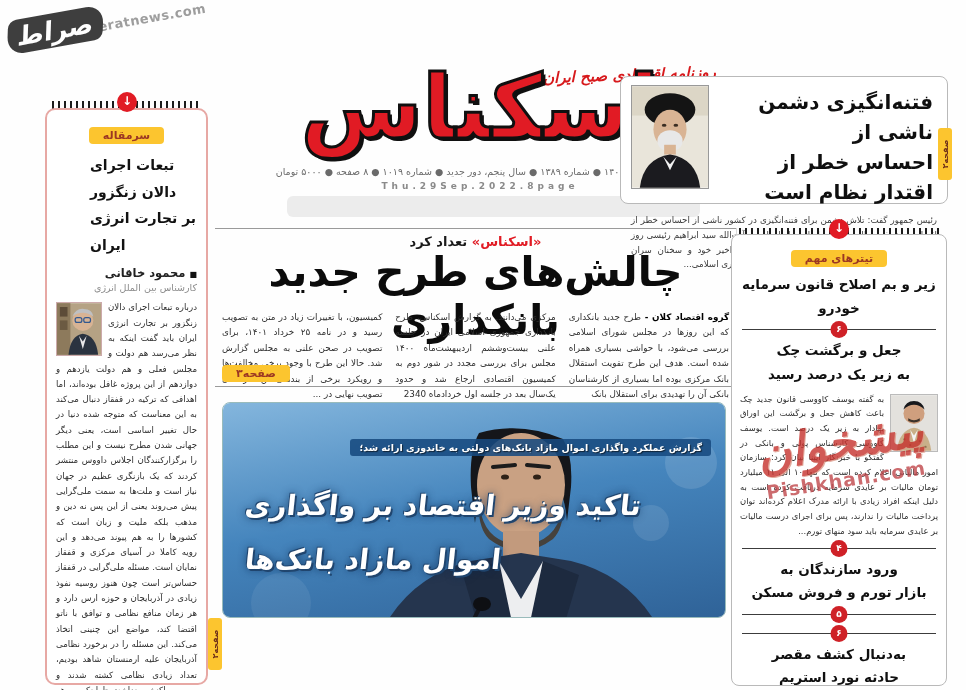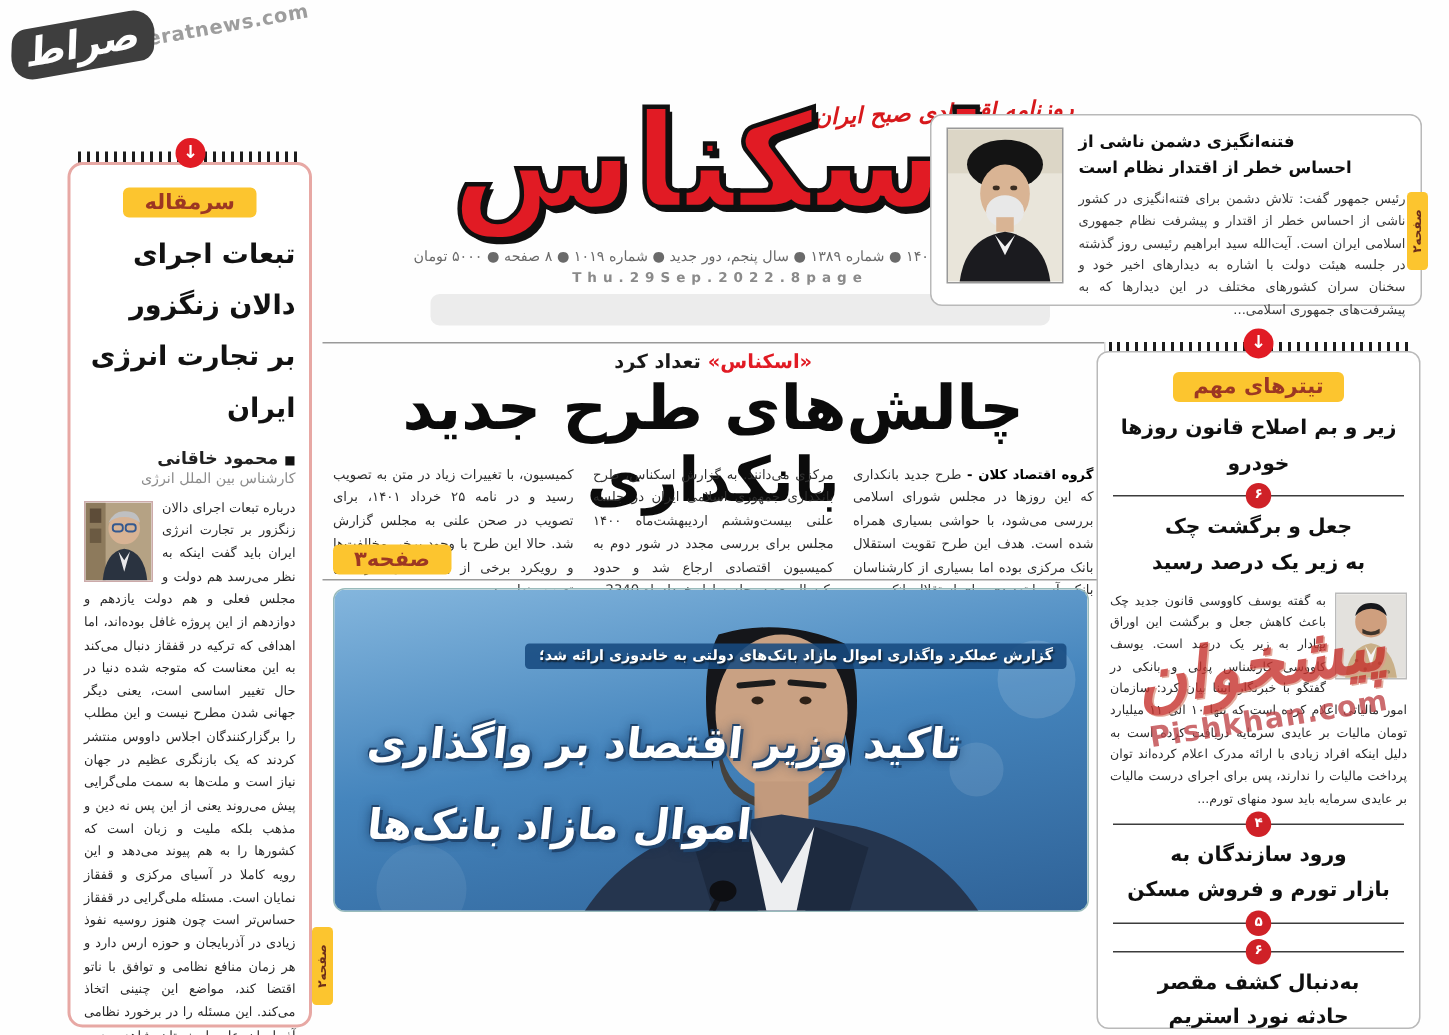--- a/index.html
+++ b/index.html
@@ -24,64 +24,64 @@
   .hline { background:#9a9a9a; height:1px; }
 
   
   #editorial { left:45px; top:108px; width:163px; height:577px; background:#fff;
                border:2px solid #e7a8a4; border-radius:10px; padding:14px 9px 8px; z-index:5; }
   .fringe { position:absolute; height:9px; background:repeating-linear-gradient(90deg,#1c1c1c 0 2px,transparent 2px 6px); }
   #editorial-fringe { left:52px; top:101px; width:148px; }
   .arrow-circle { position:absolute; width:20px; height:20px; background:#e11b24; border-radius:50%;
                   color:#fff; font-size:12px; font-weight:bold; text-align:center; line-height:19px; z-index:7; }
   .tag-yellow { display:inline-block; background:#fcc52f; color:#9c3723; font-weight:bold;
-                font-size:14px; padding:2px 14px; border-radius:4px; }
+                font-size:11px; padding:2px 14px; border-radius:4px; }
   #editorial .tag-wrap { text-align:center; margin-bottom:8px; }
-  #editorial h2 { font-size:18px; line-height:1.9; text-align:right; color:#121212; margin-bottom:8px; }
+  #editorial h2 { font-size:14px; line-height:1.9; text-align:left; color:#121212; margin-bottom:8px;margin-left:34px; }
   #editorial .author { font-size:11.5px; font-weight:bold; color:#222; }
   #editorial .author .sq { color:#111; font-size:8px; }
   #editorial .role { font-size:9.5px; color:#8c8c8c; margin:2px 0 7px;text-align:right; }
   #editorial .body { font-size:8.6px; line-height:1.78; color:#2b2b2b; }
   #editorial .body .inline-photo { float:left; margin:2px 6px 4px 0; border:1px solid #caa; }
 
   
   #tagline { right:250px; top:66px; color:#d7191c; font-size:15px; font-style:italic; font-weight:bold; transform:rotate(-2deg); }
   #logo { left:230px; top:60px; width:500px; text-align:center; color:#e11b24; font-weight:900; font-size:88px;
           line-height:1.1; -webkit-text-stroke:3px #101010; text-shadow:3px 3px 0 #101010; letter-spacing:-2px; }
   #dateline { left:240px; top:166px; width:480px; text-align:center; font-size:9.5px; color:#6a6a6a; }
   #dateline-en { left:240px; top:181px; width:480px; text-align:center; font-size:9px; color:#8a8a8a;
                  letter-spacing:4px; direction:ltr; font-weight:bold; }
   #ad-strip { left:287px; top:196px; width:413px; height:21px; background:#ececec; border-radius:6px; }
 
   
   #raisi-card { left:620px; top:76px; width:328px; height:128px; border:1.5px solid #b9b9b9; border-radius:8px;
                 background:#fff; padding:8px 10px 6px; }
   #raisi-photo { float:left; margin:0 10px 0 0; border:1px solid #999; }
-  #raisi-card h1 { font-size:11px; line-height:1.5; color:#0f0f0f; text-align:left; margin:2px 4px 6px 0; }
+  #raisi-card h1 { font-size:20px; line-height:1.5; color:#0f0f0f; text-align:right; margin:2px 4px 6px 0; }
   #raisi-card .body { font-size:8.7px; line-height:1.7; color:#3a3a3a; clear:none; }
   .vtag { position:absolute; width:14px; height:52px; background:#fcc52f; border-radius:3px; z-index:8; }
   .vtag span { position:absolute; left:50%; top:50%; transform:translate(-50%,-50%) rotate(-90deg);
                font-size:8px; font-weight:bold; color:#6b2d1a; white-space:nowrap; }
   #raisi-vtag { left:938px; top:128px; }
   #photo-vtag { left:208px; top:618px; }
 
   
   #main-top-line { left:215px; top:228px; width:521px; }
   #main-bottom-line { left:215px; top:386px; width:521px; }
   #main-v-line { left:736px; top:228px; height:158px; position:absolute; }
   #kicker { left:215px; top:234px; width:521px; text-align:center; font-size:13px; font-weight:bold; color:#1a1a1a; }
   #kicker .brand { color:#e11b24; }
   #headline { left:215px; top:248px; width:521px; text-align:center; font-size:41px; font-weight:900; color:#0b0b0b; letter-spacing:-1px; }
   #main-cols { left:222px; top:310px; width:507px; display:flex; gap:13px; }
   #main-cols .col { flex:1; font-size:8.8px; line-height:1.75; color:#2e2e2e; }
   #main-cols .lead { font-weight:bold; color:#000; }
   #main-page-tag { left:222px; top:362px; }
 
   
-  #main-photo { left:222px; top:392px; width:504px; height:216px; border-radius:8px; overflow:hidden; border:1px solid #9bb;text-align:center; }
+  #main-photo { left:222px; top:402px; width:504px; height:216px; border-radius:8px; overflow:hidden; border:1px solid #9bb;text-align:center; }
   #photo-caption { position:absolute; right:14px; top:36px; background:rgba(23,74,128,.88); color:#fff;
                    font-size:9.5px; font-weight:bold; padding:3px 9px; border-radius:3px; text-shadow:1px 1px 1px #123; }
   .photo-title { position:absolute; left:22px; color:#fff; font-weight:900; font-size:28px; transform:skewX(-6deg);
                  text-shadow:2px 2px 0 #20456e, -1px -1px 0 #20456e, 0 0 8px rgba(10,40,80,.8); }
   #photo-title-1 { top:86px; }
   #photo-title-2 { top:140px; }
 
   
   #sidebar { left:731px; top:234px; width:216px; height:452px; border:1.5px solid #b9b9b9; border-radius:8px;
              background:#fff; padding:12px 8px 4px; }
@@ -226,21 +226,21 @@
   </div>
   <div id="photo-vtag" class="vtag">
       <span>صفحه۲</span>
     </div>
 
   <div id="sidebar-fringe" class="fringe"></div>
   <div class="arrow-circle" style="left:829px; top:219px;">↓</div>
   <div id="sidebar" class="abs">
     <div class="tag-wrap"><span class="tag-yellow">تیترهای مهم</span></div>
 
-    <div class="sb-title">زیر و بم اصلاح قانون روزها خودرو</div>
+    <div class="sb-title">زیر و بم اصلاح قانون سرمایه خودرو</div>
     <div class="sb-divider">
         <span class="badge">۶</span>
       </div>
 
     <div class="sb-title preline">جعل و برگشت چک
 به زیر یک درصد رسید</div>
     <div id="sb-cheque-body" class="just">
       <svg class="inline-photo" width="48" height="58" viewBox="0 0 48 58">
         <rect width="48" height="58" fill="#e3e1dd"></rect>
         <circle cx="24" cy="19" r="11" fill="#cf9f7e"></circle>

